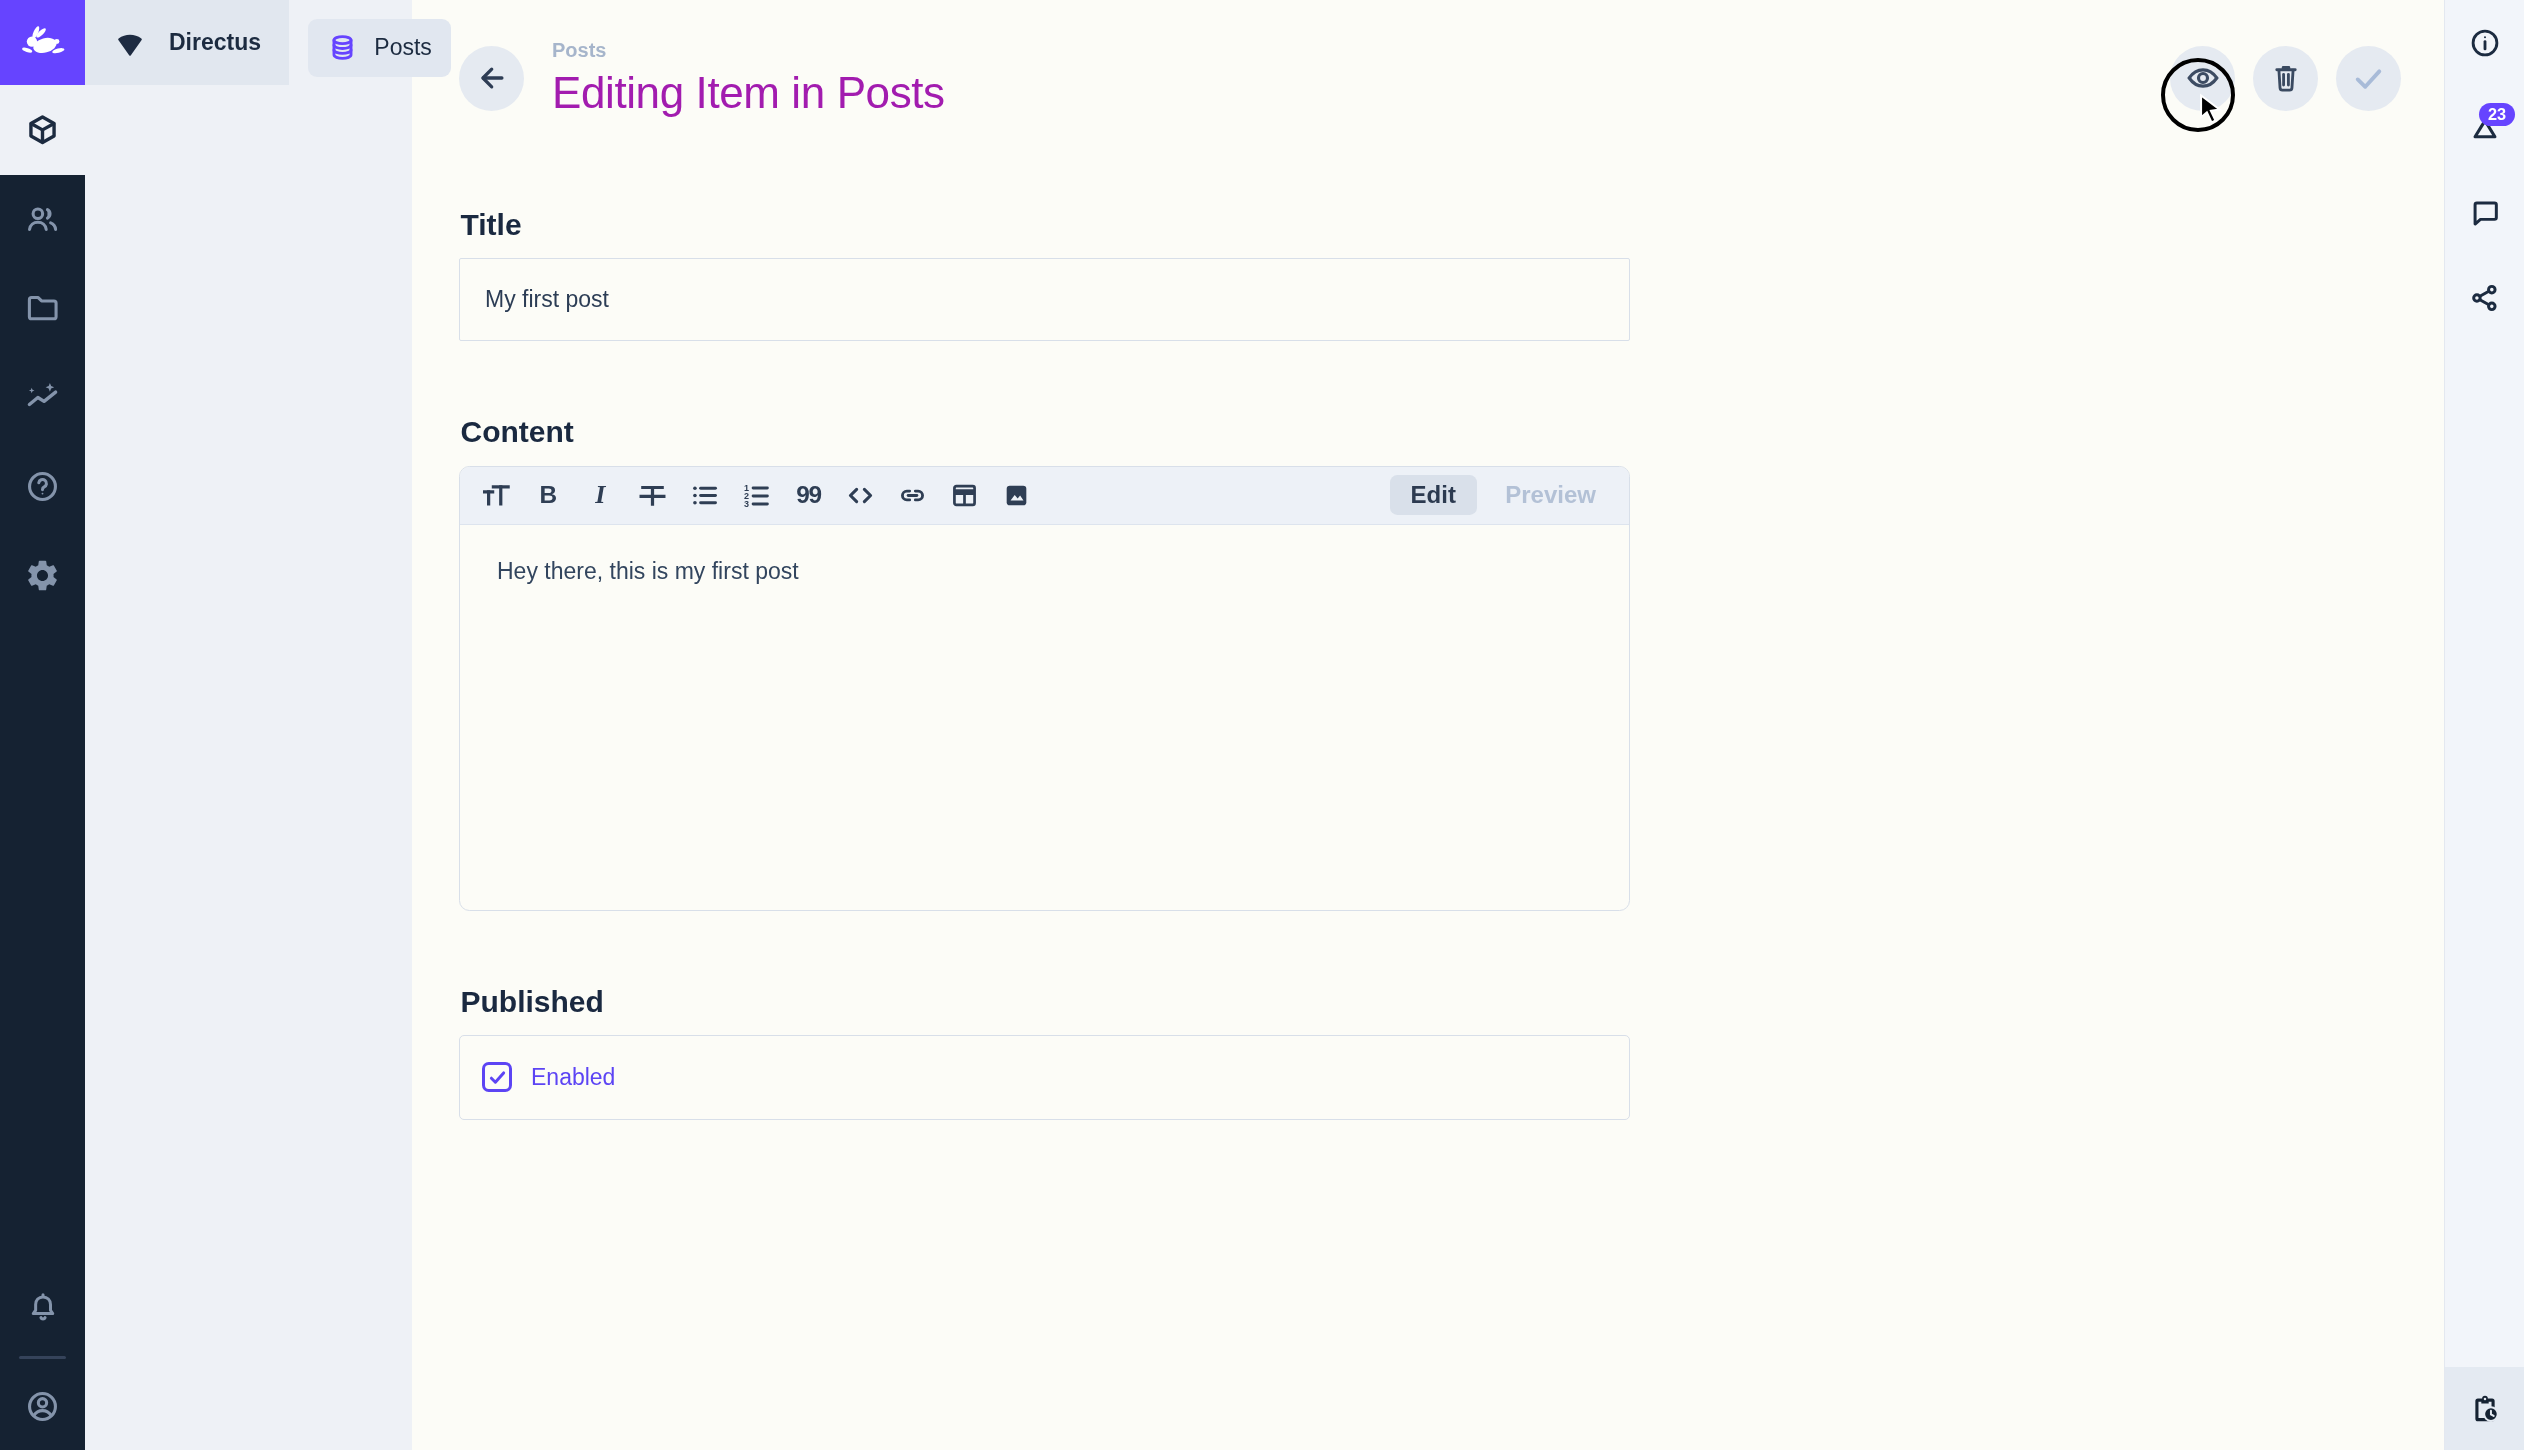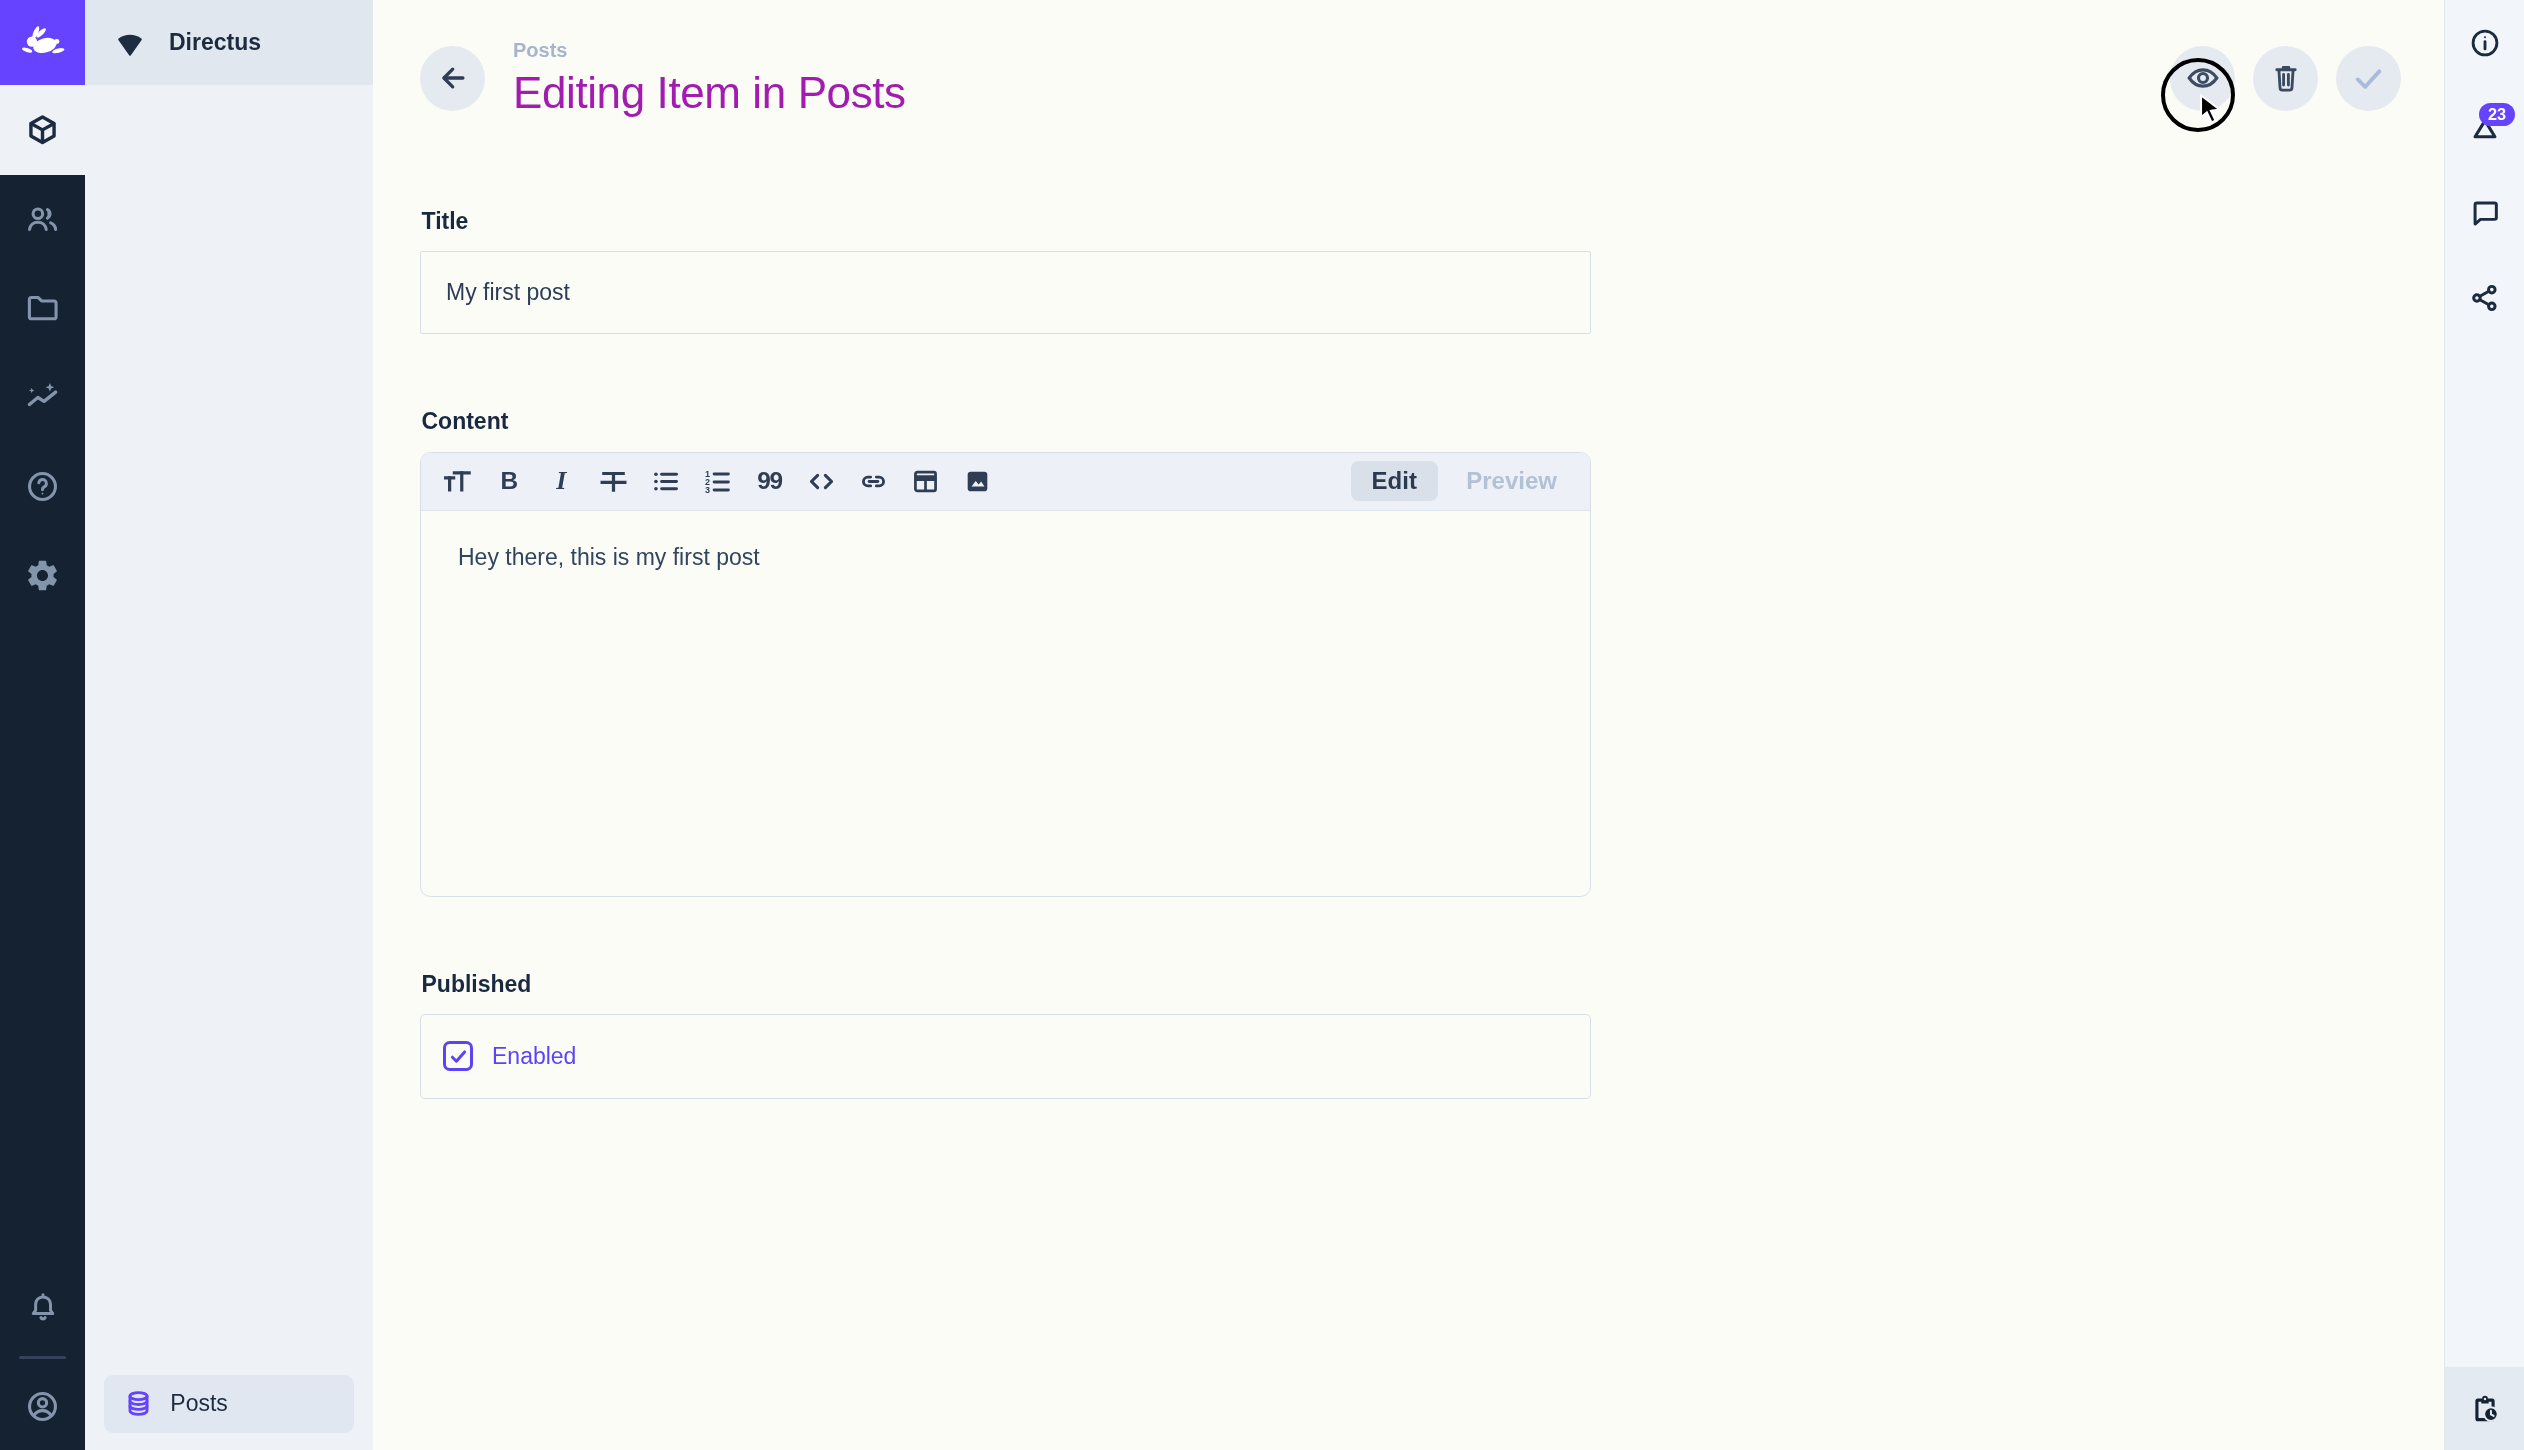--- a/index.html
+++ b/index.html
@@ -11,21 +11,21 @@
 
   
   .module-bar { width:85px; flex-shrink:0; background:#152232; display:flex; flex-direction:column; align-items:center; padding-bottom:4.4px; }
   .logo-tile { width:85px; height:85px; background:#6644ff; display:grid; place-items:center; }
   .module { width:85px; height:89px; display:grid; place-items:center; color:#8494ab; cursor:pointer; }
   .module.active { background:#eef1f6; color:#1c2b40; height:90px; }
   .rail-spacer { flex:1; }
   .rail-divider { width:47px; height:3px; border-radius:1.5px; background:#35435a; margin:7.4px 0; }
 
   
-  .nav { width:288px; flex-shrink:0; background:#eef1f6; display:flex; flex-direction:column;justify-content:space-between; }
+  .nav { width:327px; flex-shrink:0; background:#eef1f6; display:flex; flex-direction:row;justify-content:space-between; }
   .project-header { height:85px; background:#e1e7ef; display:flex; align-items:center; gap:22px; padding:0 28px; flex-shrink:0; }
   .project-name { font-size:23px; font-weight:700; color:#1c2b40; }
   .nav-items { padding:18.5px 19px; }
   .nav-item { height:58px; border-radius:9px; display:flex; align-items:center; gap:16.3px; padding:0 19px; cursor:pointer; }
   .nav-item.active { background:#e1e7f0; }
   .nav-item-label { font-size:23px; font-weight:500; color:#1c2b40; }
 
   
   .main { flex:1; min-width:0; display:flex; flex-direction:column; }
   .main-header { height:156px; flex-shrink:0; display:flex; align-items:center; gap:28px; padding:0 43px 0 47px; }
@@ -38,21 +38,21 @@
   .action-btn.eye { color:#3d4c63; }
   .action-btn.trash { color:#3a4a61; }
   .action-btn.check { color:#a8bbd8; }
 
   .click-ring { position:absolute; left:-9px; top:12px; width:74px; height:74px; border:4.4px solid #000; border-radius:50%; pointer-events:none; }
   .cursor-pointer { position:absolute; left:24px; top:46px; pointer-events:none; }
 
   
   .form { margin:52px 0 0 47px; width:1171px; }
   .field { margin-bottom:74px; }
-  .field-label { font-size:23px; font-weight:700; color:#1a2940; margin:0 1.5px 16.3px; }
+  .field-label { font-size:30px; font-weight:700; color:#1a2940; margin:0 1.5px 16.3px; }
   .text-box { height:83px; border:1.5px solid #d8dfe9; border-radius:2px; display:flex; align-items:center; padding:0 25px; font-size:23px; color:#2c3d55; background:transparent; }
 
   .editor { height:445px; border:1.5px solid #d8dfe9; border-radius:10.4px; overflow:hidden; display:flex; flex-direction:column; }
   .editor-toolbar { height:58px; flex-shrink:0; background:#edf1f7; border-bottom:1.5px solid #dde4ee; display:flex; align-items:center; padding:0 9px 0 10.4px; }
   .tb-btn { width:52px; height:46px; display:grid; place-items:center; color:#2f3e54; cursor:pointer; border-radius:6px; }
   .tb-glyph { font-size:24.4px; font-weight:800; color:#2f3e54; line-height:1; }
   .tb-glyph.italic { font-family:"Liberation Serif", serif; font-style:italic; font-size:26px; }
   .tabs { margin-left:auto; display:flex; align-items:center; gap:7.4px; padding-right:3px; }
   .tab { height:40px; padding:0 21px; border-radius:7.4px; font-size:24px; font-weight:600; display:flex; align-items:center; cursor:pointer; }
   .tab.active { background:#d9e0ea; color:#2c3a50; }

